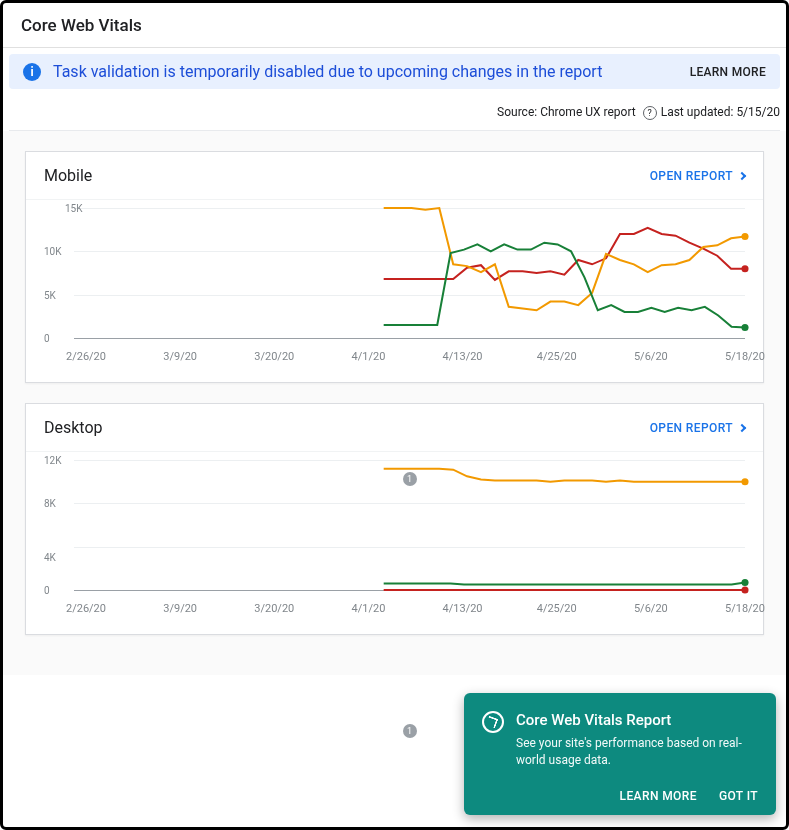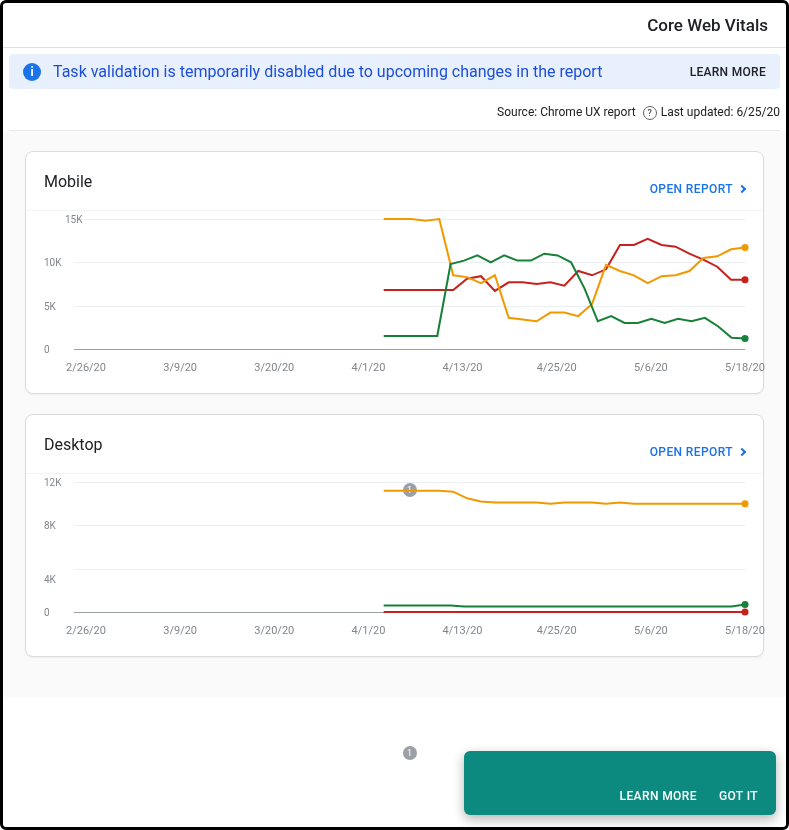--- a/index.html
+++ b/index.html
@@ -1,30 +1,30 @@
 <!DOCTYPE html>
 <html><head>
 <meta charset="utf-8">
 <style>
 * { box-sizing: border-box; margin: 0; padding: 0; }
 body { font-family: Roboto, Arial, sans-serif; background: #fff; width: 789px; height: 830px; position: relative; overflow: hidden; border: 3px solid #000; border-radius: 6px; }
 .header { padding: 12px 18px; border-bottom: 1px solid #e0e0e0; }
-.header h1 { font-size: 17px; font-weight: 500; color: #202124; text-align: right; }
+.header h1 { font-size: 17px; font-weight: 500; color: #202124; }
 .info-banner { display: flex; align-items: center; background: #e8f0fe; padding: 8px 14px; border-radius: 4px; margin: 6px 6px 0; }
 .info-icon { width: 18px; height: 18px; background: #1a73e8; border-radius: 50%; color: #fff; font-size: 12px; font-weight: bold; display: flex; align-items: center; justify-content: center; margin-right: 12px; flex-shrink: 0; }
 .info-text { font-size: 16px; color: #1d4ed8; flex: 1; }
 .learn-more-link { font-size: 12px; font-weight: 500; color: #202124; letter-spacing: 0.3px; cursor: pointer; }
 .meta-row { display: flex; justify-content: flex-end; padding: 16px 0 10px; font-size: 12px; color: #5f6368; margin: 0 6px; border-bottom: 1px solid #e8eaed; gap: 4px; }
 .meta-row span { color: #202124; }
 .help-icon { display: inline-flex; width: 14px; height: 14px; border: 1px solid #5f6368; border-radius: 50%; font-size: 9px; align-items: center; justify-content: center; margin-left: 4px; }
 .cards { padding: 20px 22px; background: #fafafa; }
-.card { background: #fff; border: 1px solid #dadce0; border-radius: 8px; margin-bottom: 20px; box-shadow: 0 1px 2px rgba(0,0,0,0.05); text-align: center; }
+.card { background: #fff; border: 1px solid #dadce0; border-radius: 0; margin-bottom: 20px; box-shadow: 0 1px 2px rgba(0,0,0,0.05); text-align: center; }
 .card-head { display: flex; justify-content: space-between; align-items: center; padding: 14px 18px; border-bottom: 1px solid #f1f3f4; }
 .card-title { font-size: 16px; color: #202124; }
-.open-report { font-size: 12px; font-weight: 500; color: #1a73e8; letter-spacing: 0.4px; cursor: pointer; display: flex; align-items: center; gap: 6px; margin-top: 16px; }
+.open-report { font-size: 12px; font-weight: 500; color: #1a73e8; letter-spacing: 0.4px; cursor: pointer; display: flex; align-items: center; gap: 6px; }
 .chevron { display: inline-block; width: 6px; height: 6px; border-top: 2px solid #1a73e8; border-right: 2px solid #1a73e8; transform: rotate(45deg); }
 .legend { display: flex; gap: 28px; padding: 12px 18px 0; font-size: 12px; color: #3c4043; }
 .legend-item { display: flex; align-items: center; gap: 6px; }
 .swatch { width: 14px; height: 3px; border-radius: 1px; }
 .chart-wrap { padding: 8px 18px 14px; }
 .chart { width: 100%; height: 160px; position: relative; }
 .ytick { position: absolute; left: 0; font-size: 10px; color: #80868b; transform: translateY(-50%); }
 .gridline { position: absolute; left: 30px; right: 0; border-top: 1px solid #eceff1; }
 .baseline { position: absolute; left: 30px; right: 0; border-top: 1px solid #9aa0a6; }
 .plot { position: absolute; left: 30px; right: 0; top: 0; bottom: 30px; }
@@ -55,21 +55,21 @@
 </div>
 
 <div class="meta-row">
   <div>
     <span>Source:</span>
     <span>Chrome UX report</span>
     <span class="help-icon">?</span>
   </div>
   <div>
     <span>Last updated:</span>
-    <span>6/25/20</span>
+    <span>5/15/20</span>
   </div>
 </div>
 
 <div class="cards">
 
   <div class="card">
     <div class="card-head">
       <div class="card-title">Mobile</div>
       <div class="open-report">
         <span>OPEN REPORT</span>
@@ -154,17 +154,24 @@
           <div style="position: absolute; left: 30px; right: 0px; top: 130px;">
             <div class="anno-dot" style="top: 130px; position: absolute; left: 50%;">1</div>
           </div>
         </div>
     </div>
   </div>
 
 </div>
 
 <div class="popup">
+  <div class="popup-row">
+    <div class="popup-icon"></div>
+    <div>
+      <div class="popup-title">Core Web Vitals Report</div>
+      <div class="popup-desc">See your site's performance based on real-world usage data.</div>
+    </div>
+  </div>
   <div class="popup-actions">
     <span>LEARN MORE</span>
     <span>GOT IT</span>
   </div>
 </div>
 
 </body></html>

